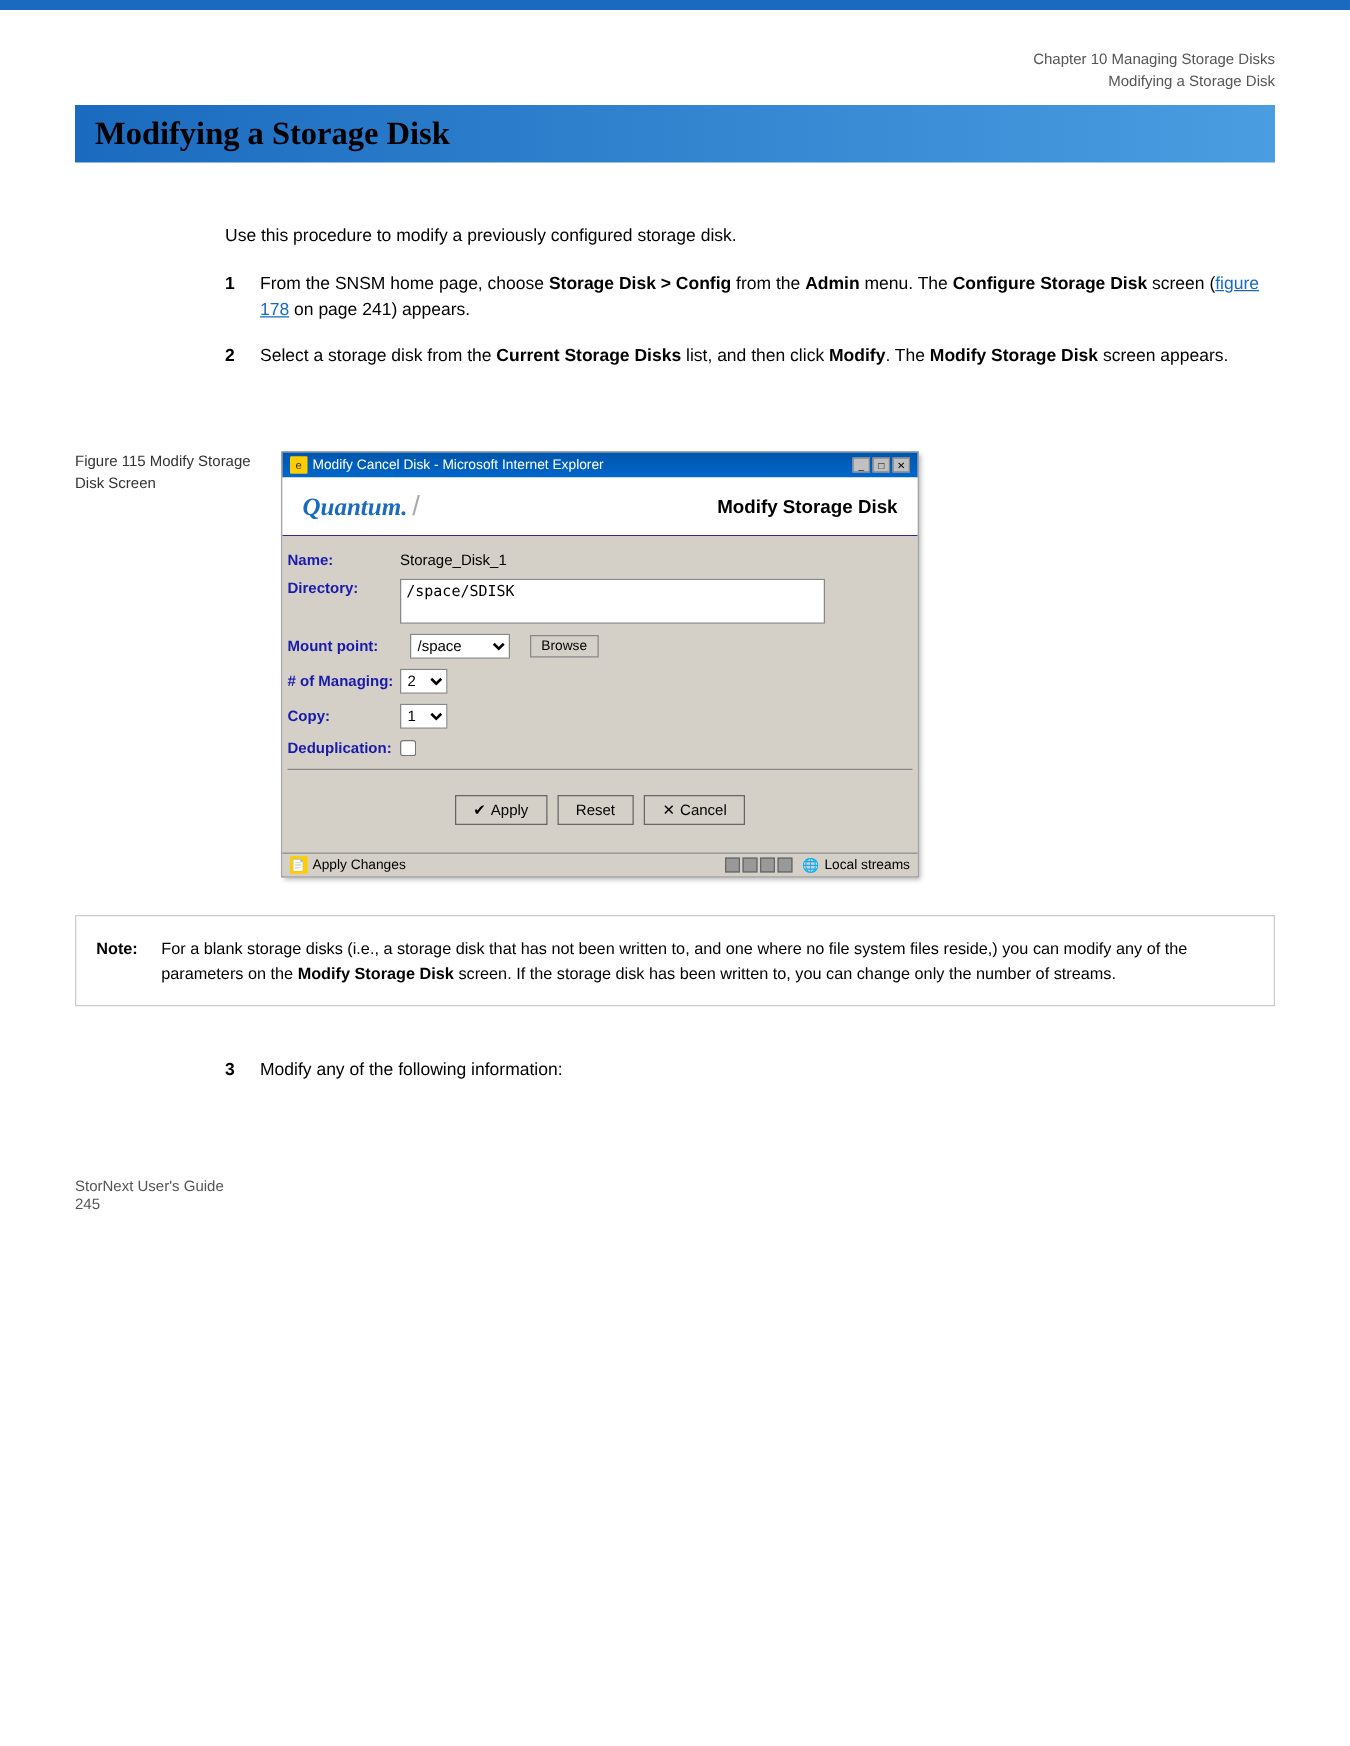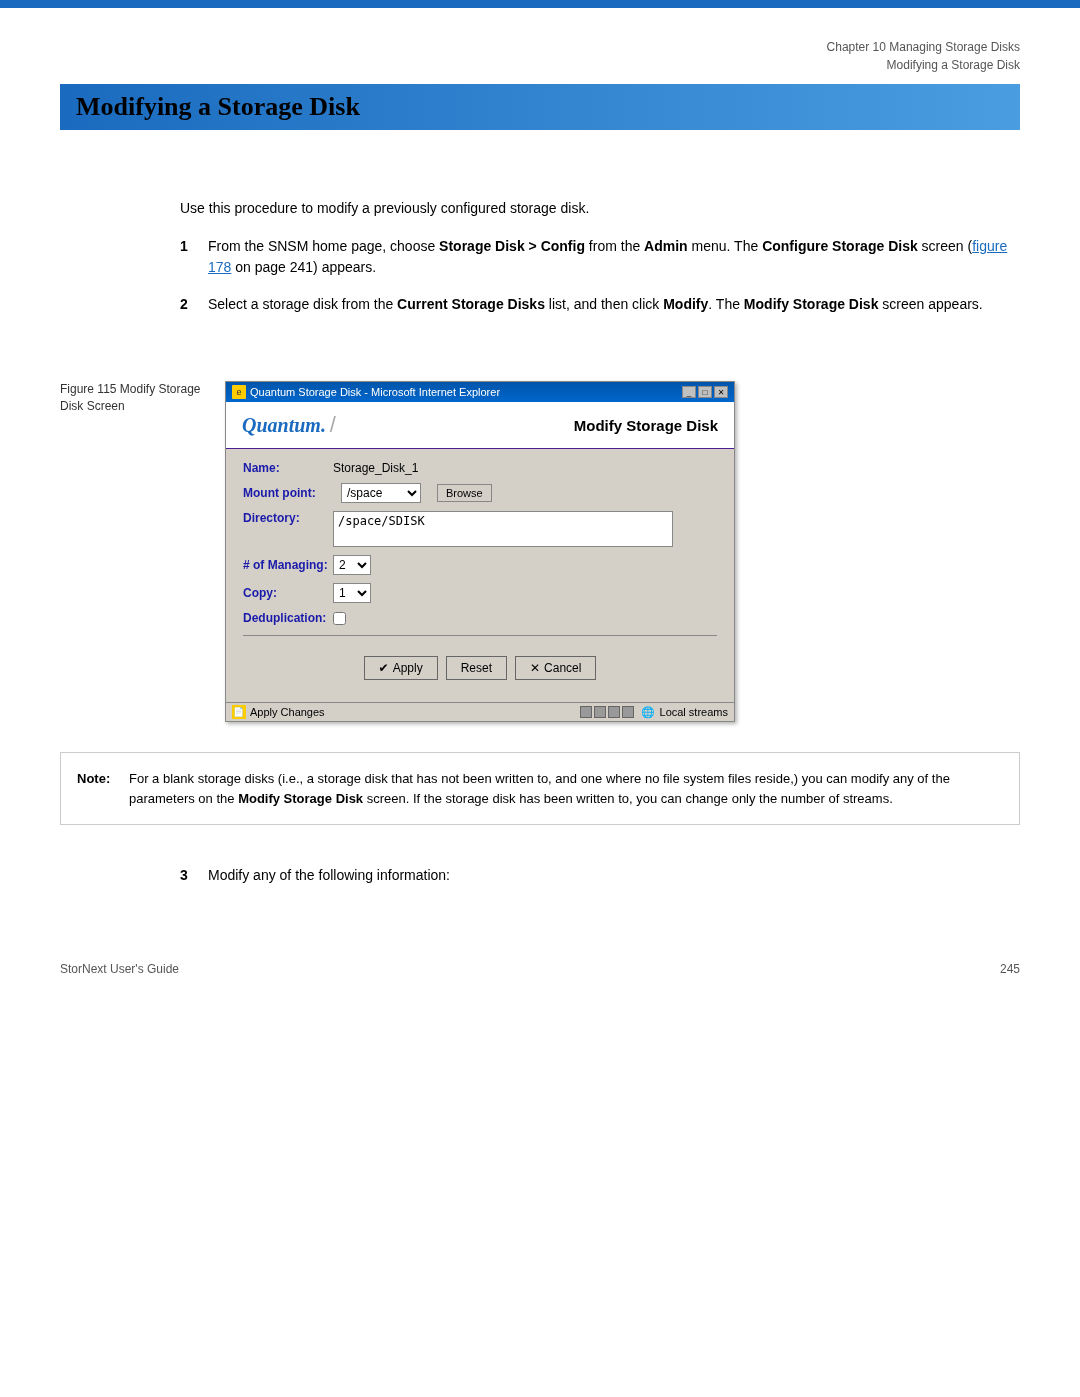--- a/index.html
+++ b/index.html
@@ -51,21 +51,20 @@
 
     
     .main-content {
       padding: 20px 60px;
     }
 
     .intro-text {
       font-size: 14px;
       margin-bottom: 20px;
       margin-left: 120px;
-      margin-top: 20px;
     }
 
     
     .steps-list {
       margin-left: 120px;
     }
 
     .step {
       display: flex;
       margin-bottom: 16px;
@@ -162,21 +161,21 @@
       padding: 10px 16px;
       display: flex;
       align-items: center;
       justify-content: space-between;
       border-bottom: 1px solid #4c1d95;
     }
 
     
     .form-container {
       background: #d4d0c8;
-      padding: 12px 17px;
+      padding: 12px 4px;
     }
 
     .form-row {
       display: flex;
       align-items: center;
       margin-bottom: 8px;
       font-size: 12px;
     }
 
     .form-label {
@@ -316,26 +315,27 @@
     }
 
     .note-label {
       font-weight: bold;
       min-width: 40px;
     }
 
     
     .footer {
       display: flex;
-      justify-content: space-between;
+      justify-content: flex-end;
       padding: 20px 60px;
       font-size: 12px;
       color: #555;
       border-top: none;
       margin-top: 20px;
+      flex-direction: column;
     }
 
     .mount-point-row {
       display: flex;
       align-items: center;
       gap: 8px;
     }
   </style>
 </head>
 <body>
@@ -380,21 +380,21 @@
   <div class="figure-caption">
     <span>Figure 115  Modify Storage</span><br>
     <span>Disk Screen</span>
   </div>
 
   <div class="ie-window">
 
     <div class="ie-titlebar">
       <div class="ie-titlebar-left">
         <div class="ie-titlebar-icon">e</div>
-        <span>Quantum Storage Disk - Microsoft Internet Explorer</span>
+        <span>Modify Cancel Disk - Microsoft Internet Explorer</span>
       </div>
       <div class="ie-titlebar-controls">
         <div class="ie-btn">_</div>
         <div class="ie-btn">□</div>
         <div class="ie-btn">✕</div>
       </div>
     </div>
 
     <div class="app-header">
       <div>
@@ -402,33 +402,33 @@
         <span style="color:#aaa;font-size:22px;">/</span>
       </div>
       <div style="font-size:15px;font-weight:bold;">Modify Storage Disk</div>
     </div>
 
     <div class="form-container">
 
       <div class="form-row">
         <span class="form-label">Name:</span>
         <span class="form-value">Storage_Disk_1</span>
+      </div>
+
+      <div class="form-row" style="align-items:flex-start;">
+        <span class="form-label">Directory:</span>
+        <textarea class="directory-input" style="">/space/SDISK</textarea>
       </div>
 
       <div class="form-row mount-point-row">
         <span class="form-label">Mount point:</span>
         <select class="form-select">
           <option>/space</option>
         </select>
         <button class="browse-btn">Browse</button>
-      </div>
-
-      <div class="form-row" style="align-items:flex-start;">
-        <span class="form-label">Directory:</span>
-        <textarea class="directory-input" style="">/space/SDISK</textarea>
       </div>
 
       <div class="form-row">
         <span class="form-label"># of Managing:</span>
         <select class="form-select form-select-small">
           <option>2</option>
           <option>1</option>
           <option>3</option>
           <option>4</option>
         </select>

